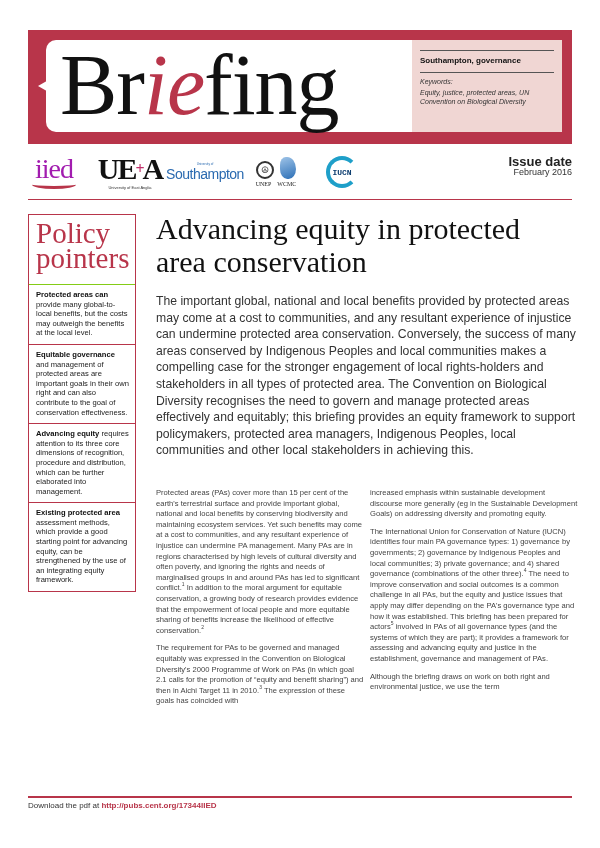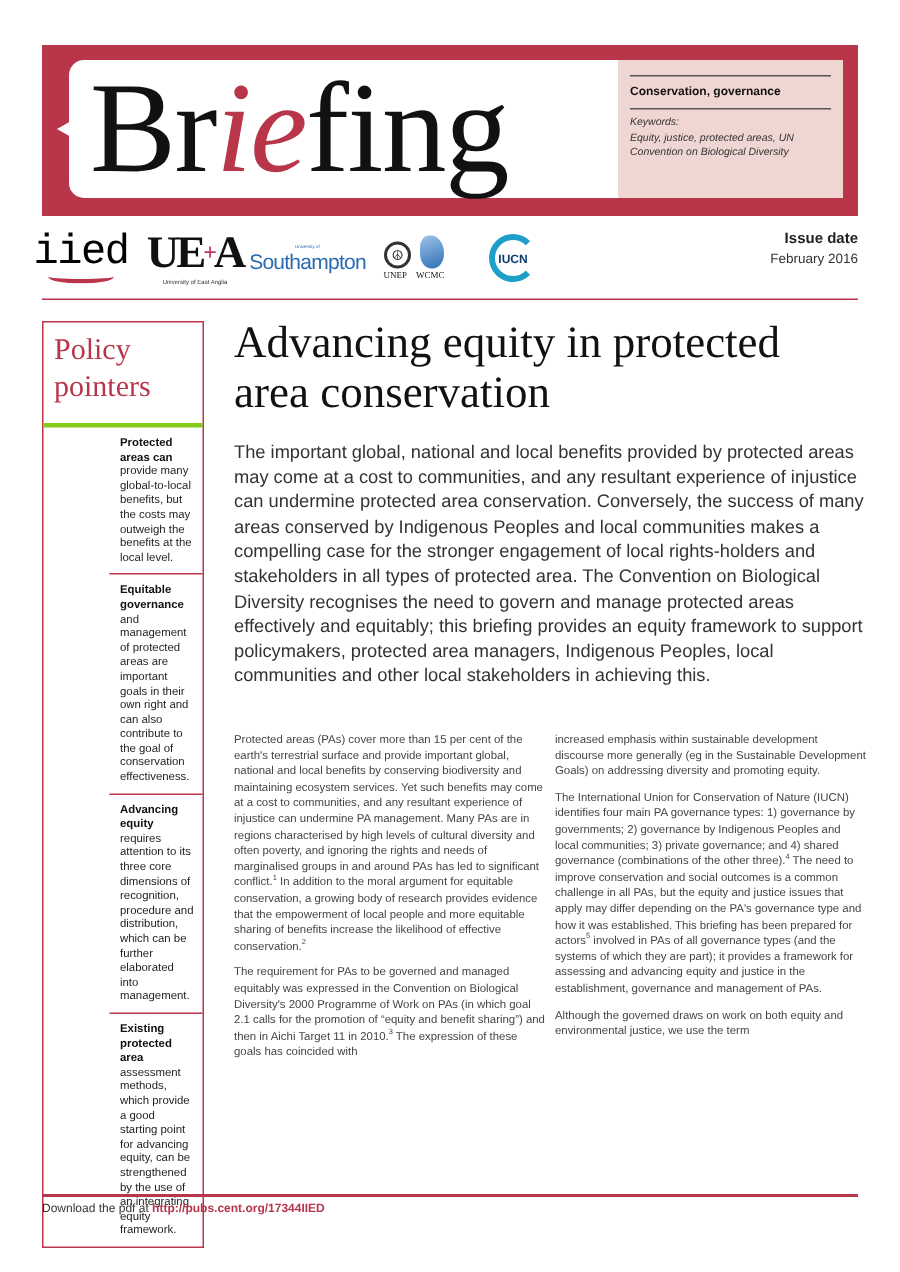--- a/index.html
+++ b/index.html
@@ -28,47 +28,47 @@
       left: 412px; top: 40px; width: 150px; height: 92px; background: #f0d6d3;
     }
     .pink-rule { position: absolute; left: 8px; right: 8px; height: 1px; background: #555; }
     .topic { position: absolute; left: 8px; top: 16px; font-size: 8px; font-weight: bold; color: #111; }
     .kw-label { position: absolute; left: 8px; top: 38px; font-size: 7px; font-style: italic; color: #333; }
     .kw-text { position: absolute; left: 8px; top: 48px; width: 140px; font-size: 7px; font-style: italic; color: #333; line-height: 9px; }
 
     
     .rule-red { height: 2px; background: #b8354a; }
     .logo { top: 150px; height: 44px; display: flex; flex-direction: column; align-items: center; justify-content: center; }
-    .iied-text { font-family: Liberation Mono, monospace; font-size: 28px; color: #000000; line-height: 26px; letter-spacing: -1px; }
+    .iied-text { font-family: Liberation Serif, serif; font-size: 28px; color: #a21caf; line-height: 26px; letter-spacing: -1px; }
     .iied-swoosh { width: 44px; height: 6px; border-bottom: 3px solid #b8354a; border-radius: 0 0 50% 50%; margin-top: -2px; }
     .uea-text { font-family: "Liberation Serif", serif; font-size: 30px; color: #111; line-height: 28px; font-weight: bold; letter-spacing: -2px; text-align: right; }
     .uea-text .plus { color: #c0306a; font-size: 16px; vertical-align: top; }
     .uea-sub { font-size: 4px; color: #333; margin-top: 2px; }
     .soton { font-size: 14px; color: #2a6ab0; letter-spacing: -0.5px; }
     .soton-small { font-size: 3px; color: #2a6ab0; }
     .unep-row { display: flex; gap: 6px; align-items: flex-end; }
     .unep-emblem { width: 18px; height: 18px; border-radius: 50%; border: 2px solid #333; box-sizing: border-box; display:flex; align-items:center; justify-content:center; font-size: 9px; }
     .wcmc-emblem { width: 16px; height: 22px; background: linear-gradient(160deg,#9fc4e8,#2c6fb6); border-radius: 40% 60% 50% 50%; }
     .unep-labels { display: flex; gap: 6px; font-family: "Liberation Serif", serif; font-size: 6px; color: #222; margin-top: 2px; }
     .iucn-circle {
       width: 32px; height: 32px; border-radius: 50%; border: 4px solid #1e9fc9; border-right-color: transparent;
       box-sizing: border-box; display: flex; align-items: center; justify-content: center;
-      font-size: 8px; font-weight: bold; color: #0a3b6e;
+      font-size: 8px; font-weight: bold; color: #0a3b6e; font-family: Liberation Mono, monospace;
     }
-    .issue-label { right: 28px; top: 154px; font-size: 10px; font-weight: bold; color: #222; text-align: left; margin-left: 16px; }
+    .issue-label { right: 28px; top: 154px; font-size: 13px; font-weight: bold; color: #222; text-align: left; margin-left: 16px; }
     .issue-date { right: 28px; top: 167px; font-size: 9px; color: #333; text-align: right; padding-left: 28px; }
 
     
     .pp-box { left: 28px; top: 214px; width: 108px; border: 1px solid #b8354a; box-sizing: border-box; }
     .pp-head {
       height: 70px; padding: 6px 6px 12px 7px; box-sizing: border-box;
-      font-family: "Liberation Serif", serif; font-size: 20px; line-height: 25px; color: #b8354a;
-      border-bottom: 3px solid #84cc16;
+      font-family: "Liberation Serif", serif; font-size: 29px; line-height: 25px; color: #b8354a;
+      border-bottom: 1px solid #84cc16;
     }
-    .pp-item { padding: 5px 6px 6px 7px; font-size: 7.6px; line-height: 9.6px; color: #222; border-bottom: 1px solid #b8354a; margin-left: 44px; }
+    .pp-item { padding: 5px 6px 6px 7px; font-size: 7.6px; line-height: 9.6px; color: #222; border-bottom: 1px solid #b8354a; }
     .pp-item:last-child { border-bottom: none; }
     .pp-item b { font-weight: bold; color: #111; }
 
     
     .main-title {
       left: 156px; top: 212px; width: 420px; font-family: "Liberation Serif", serif;
       font-size: 30px; line-height: 33px; color: #111;
     }
 
     
@@ -88,21 +88,21 @@
   </style>
 </head>
 <body>
 
 <div class="abs banner"></div>
 <div class="abs banner-white"></div>
 <div class="abs brace-notch"></div>
 <div class="abs briefing-title"><span>Br</span><span class="ie">ie</span><span>fing</span></div>
 <div class="abs banner-pink">
   <div class="pink-rule" style="top:10px"></div>
-  <div class="topic">Conservation, governance</div>
+  <div class="topic">Southampton, governance</div>
   <div class="pink-rule" style="top:32px"></div>
   <div class="kw-label">Keywords:</div>
   <div class="kw-text">Equity, justice, protected areas, UN Convention on Biological Diversity</div>
 </div>
 
 <div class="abs logo" style="left:28px;width:52px;">
   <div class="iied-text">iied</div>
   <div class="iied-swoosh"></div>
 </div>
 <div class="abs logo" style="left:100px;width:60px;">
@@ -144,17 +144,17 @@
 <div class="abs main-title">Advancing equity in protected area conservation</div>
 <div class="abs lead">The important global, national and local benefits provided by protected areas may come at a cost to communities, and any resultant experience of injustice can undermine protected area conservation. Conversely, the success of many areas conserved by Indigenous Peoples and local communities makes a compelling case for the stronger engagement of local rights-holders and stakeholders in all types of protected area. The Convention on Biological Diversity recognises the need to govern and manage protected areas effectively and equitably; this briefing provides an equity framework to support policymakers, protected area managers, Indigenous Peoples, local communities and other local stakeholders in achieving this.</div>
 
 <div class="abs col col-left">
   <p><span>Protected areas (PAs) cover more than 15 per cent of the earth's terrestrial surface and provide important global, national and local benefits by conserving biodiversity and maintaining ecosystem services. Yet such benefits may come at a cost to communities, and any resultant experience of injustice can undermine PA management. Many PAs are in regions characterised by high levels of cultural diversity and often poverty, and ignoring the rights and needs of marginalised groups in and around PAs has led to significant conflict.</span><sup>1</sup><span> In addition to the moral argument for equitable conservation, a growing body of research provides evidence that the empowerment of local people and more equitable sharing of benefits increase the likelihood of effective conservation.</span><sup>2</sup></p>
   <p><span>The requirement for PAs to be governed and managed equitably was expressed in the Convention on Biological Diversity's 2000 Programme of Work on PAs (in which goal 2.1 calls for the promotion of “equity and benefit sharing”) and then in Aichi Target 11 in 2010.</span><sup>3</sup><span> The expression of these goals has coincided with</span></p>
 </div>
 <div class="abs col col-right">
   <p><span>increased emphasis within sustainable development discourse more generally (eg in the Sustainable Development Goals) on addressing diversity and promoting equity.</span></p>
   <p><span>The International Union for Conservation of Nature (IUCN) identifies four main PA governance types: 1) governance by governments; 2) governance by Indigenous Peoples and local communities; 3) private governance; and 4) shared governance (combinations of the other three).</span><sup>4</sup><span> The need to improve conservation and social outcomes is a common challenge in all PAs, but the equity and justice issues that apply may differ depending on the PA's governance type and how it was established. This briefing has been prepared for actors</span><sup>5</sup><span> involved in PAs of all governance types (and the systems of which they are part); it provides a framework for assessing and advancing equity and justice in the establishment, governance and management of PAs.</span></p>
-  <p><span>Although the governed draws on work on both equity and environmental justice, we use the term</span></p>
+  <p><span>Although the briefing draws on work on both right and environmental justice, we use the term</span></p>
 </div>
 
 <div class="abs footer-rule"></div>
 <div class="abs footer"><span>Download the pdf at </span><a>http://pubs.cent.org/17344IIED</a></div>
 
 </body></html>

